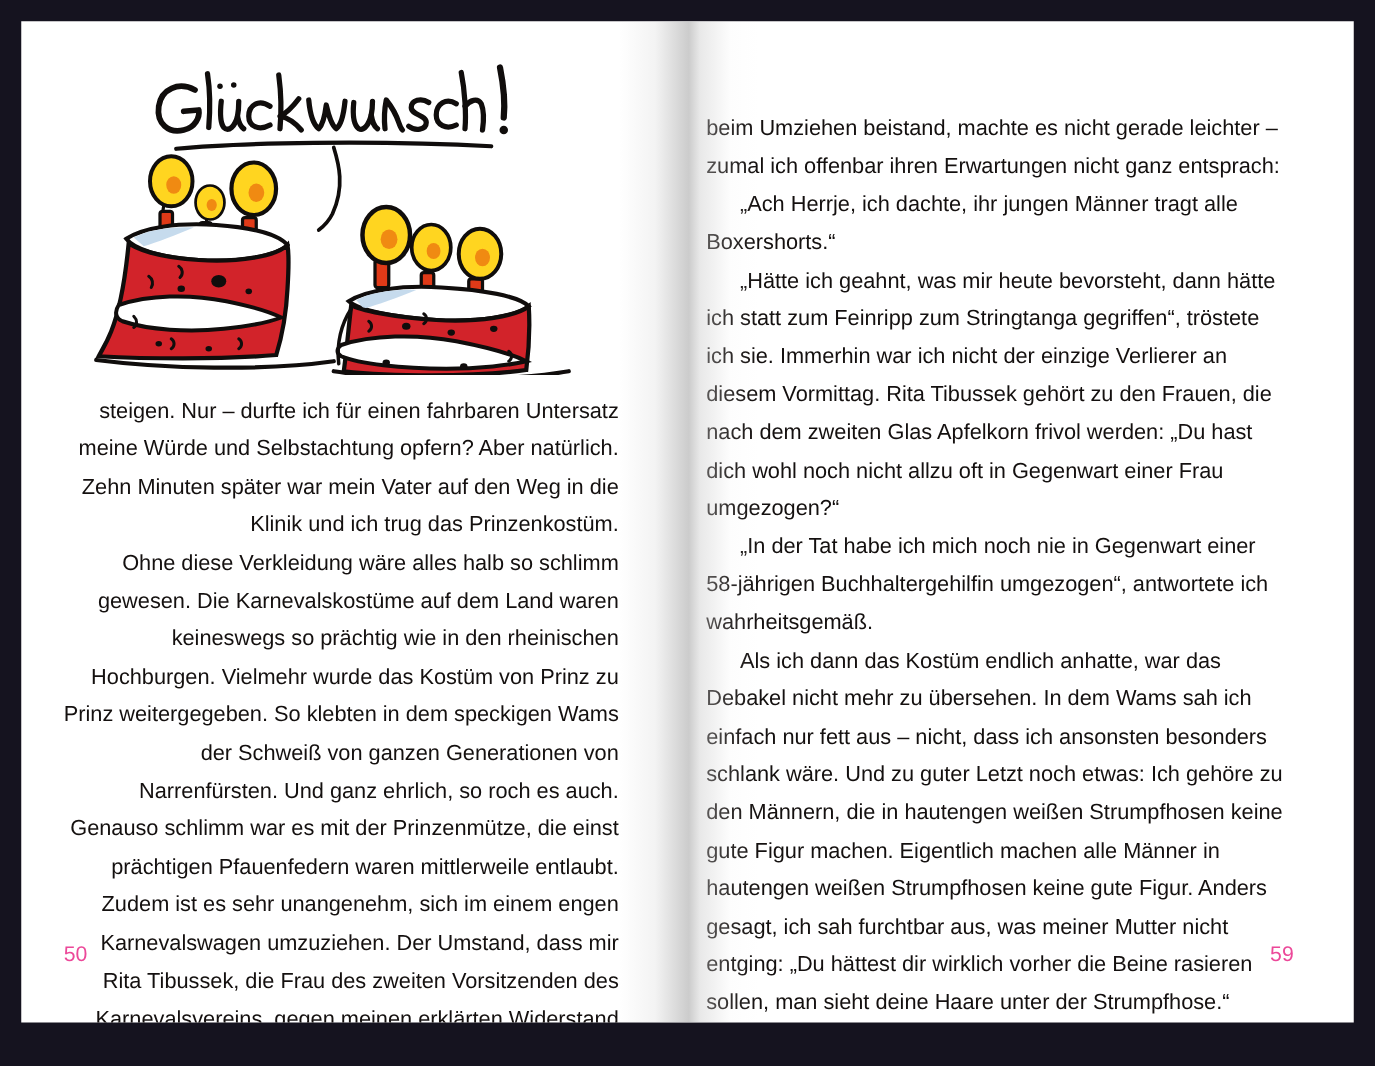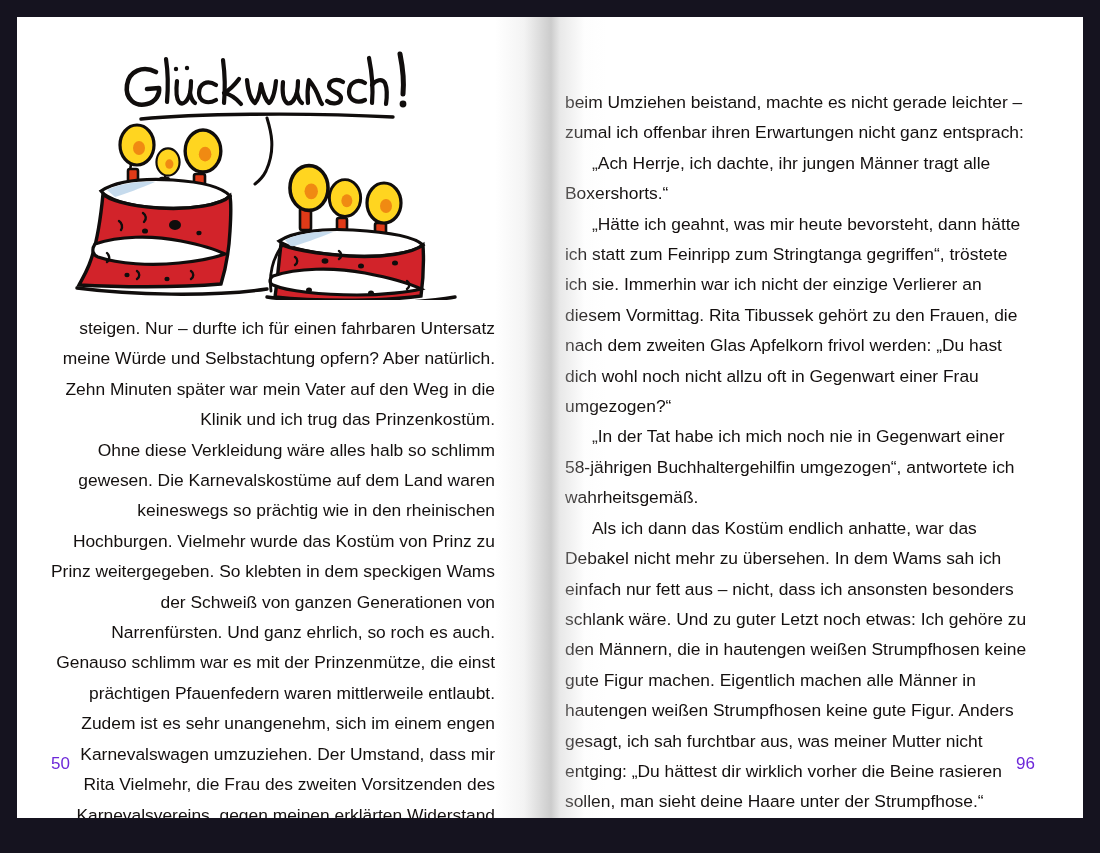--- a/index.html
+++ b/index.html
@@ -91,21 +91,21 @@
     left: 0;
     top: 70px;
     width: 468px;
   }
 
   
   .folio {
     position: absolute;
     font-family: "Liberation Sans", sans-serif;
     font-size: 17px;
-    color: #6d28d9;
+    color: #ec4899;
     bottom: 44px;
   }
   #folio-left  { left: 34px; }
   #folio-right { left: 548px; width: 470px; text-align: right; }
 
   
   #illustration {
     position: absolute;
     left: 20px;
     top: 28px;
@@ -274,32 +274,32 @@
             <path d="M210 202 C202 214, 198 230, 200 246" fill="none" stroke="#100d0c" stroke-width="2.8" stroke-linecap="round"></path>
 
             <path d="M196 252 C250 260, 330 261, 384 252" fill="none" stroke="#100d0c" stroke-width="3.4" stroke-linecap="round"></path>
           </g>
         </svg>
       </div>
 
       <div class="body-text" id="left-text">
         <p>steigen. Nur – durfte ich für einen fahrbaren Untersatz meine Würde und Selbstachtung opfern? Aber natürlich. Zehn Minuten später war mein Vater auf den Weg in die Klinik und ich trug das Prinzenkostüm.</p>
         <p class="indent">Ohne diese Verkleidung wäre alles halb so schlimm gewesen. Die Karnevalskostüme auf dem Land waren keineswegs so prächtig wie in den rheinischen Hochburgen. Vielmehr wurde das Kostüm von Prinz zu Prinz weitergegeben. So klebten in dem speckigen Wams der Schweiß von ganzen Generationen von Narrenfürsten. Und ganz ehrlich, so roch es auch. Genauso schlimm war es mit der Prinzenmütze, die einst prächtigen Pfauenfedern waren mittlerweile entlaubt.</p>
-        <p class="indent">Zudem ist es sehr unangenehm, sich im einem engen Karnevalswagen umzuziehen. Der Umstand, dass mir Rita Vielmehr, die Frau des zweiten Vorsitzenden des Karnevalsvereins, gegen meinen erklärten Widerstand</p>
+        <p class="indent">Zudem ist es sehr unangenehm, sich im einem engen Karnevalswagen umzuziehen. Der Umstand, dass mir Rita Tibussek, die Frau des zweiten Vorsitzenden des Karnevalsvereins, gegen meinen erklärten Widerstand</p>
       </div>
     </div>
 
     <div class="page" id="page-right">
       <div class="body-text" id="right-text">
         <p>beim Umziehen beistand, machte es nicht gerade leichter – zumal ich offenbar ihren Erwartungen nicht ganz entsprach:</p>
         <p class="indent">„Ach Herrje, ich dachte, ihr jungen Männer tragt alle Boxershorts.“</p>
         <p class="indent">„Hätte ich geahnt, was mir heute bevorsteht, dann hätte ich statt zum Feinripp zum Stringtanga gegriffen“, tröstete ich sie. Immerhin war ich nicht der einzige Verlierer an diesem Vormittag. Rita Tibussek gehört zu den Frauen, die nach dem zweiten Glas Apfelkorn frivol werden: „Du hast dich wohl noch nicht allzu oft in Gegenwart einer Frau umgezogen?“</p>
         <p class="indent">„In der Tat habe ich mich noch nie in Gegenwart einer 58-jährigen Buchhaltergehilfin umgezogen“, antwortete ich wahrheitsgemäß.</p>
         <p class="indent">Als ich dann das Kostüm endlich anhatte, war das Debakel nicht mehr zu übersehen. In dem Wams sah ich einfach nur fett aus – nicht, dass ich ansonsten besonders schlank wäre. Und zu guter Letzt noch etwas: Ich gehöre zu den Männern, die in hautengen weißen Strumpfhosen keine gute Figur machen. Eigentlich machen alle Männer in hautengen weißen Strumpfhosen keine gute Figur. Anders gesagt, ich sah furchtbar aus, was meiner Mutter nicht entging: „Du hättest dir wirklich vorher die Beine rasieren sollen, man sieht deine Haare unter der Strumpfhose.“</p>
       </div>
     </div>
 
     <div class="folio" id="folio-left">50</div>
-    <div class="folio" id="folio-right">96</div>
+    <div class="folio" id="folio-right">59</div>
 
     <div id="gutter"></div>
   </div>
 </div>
 
 </body></html>

